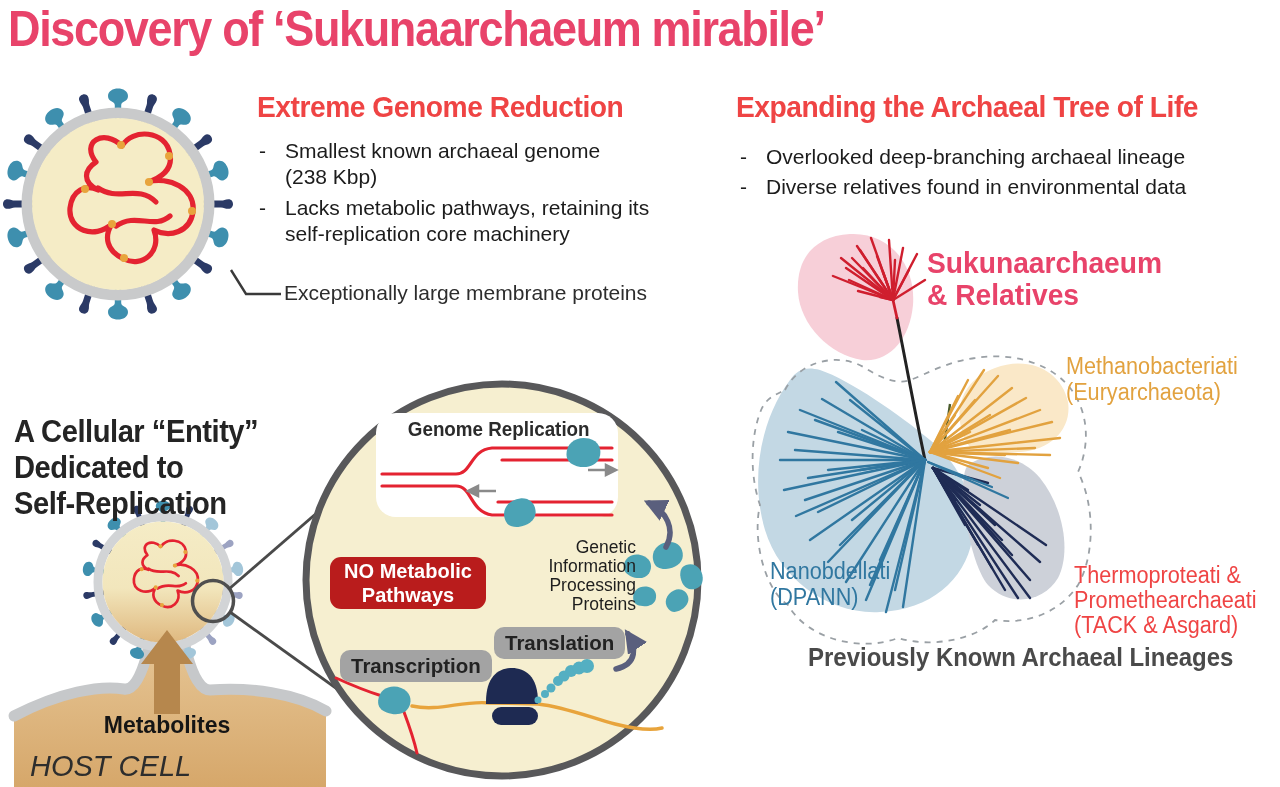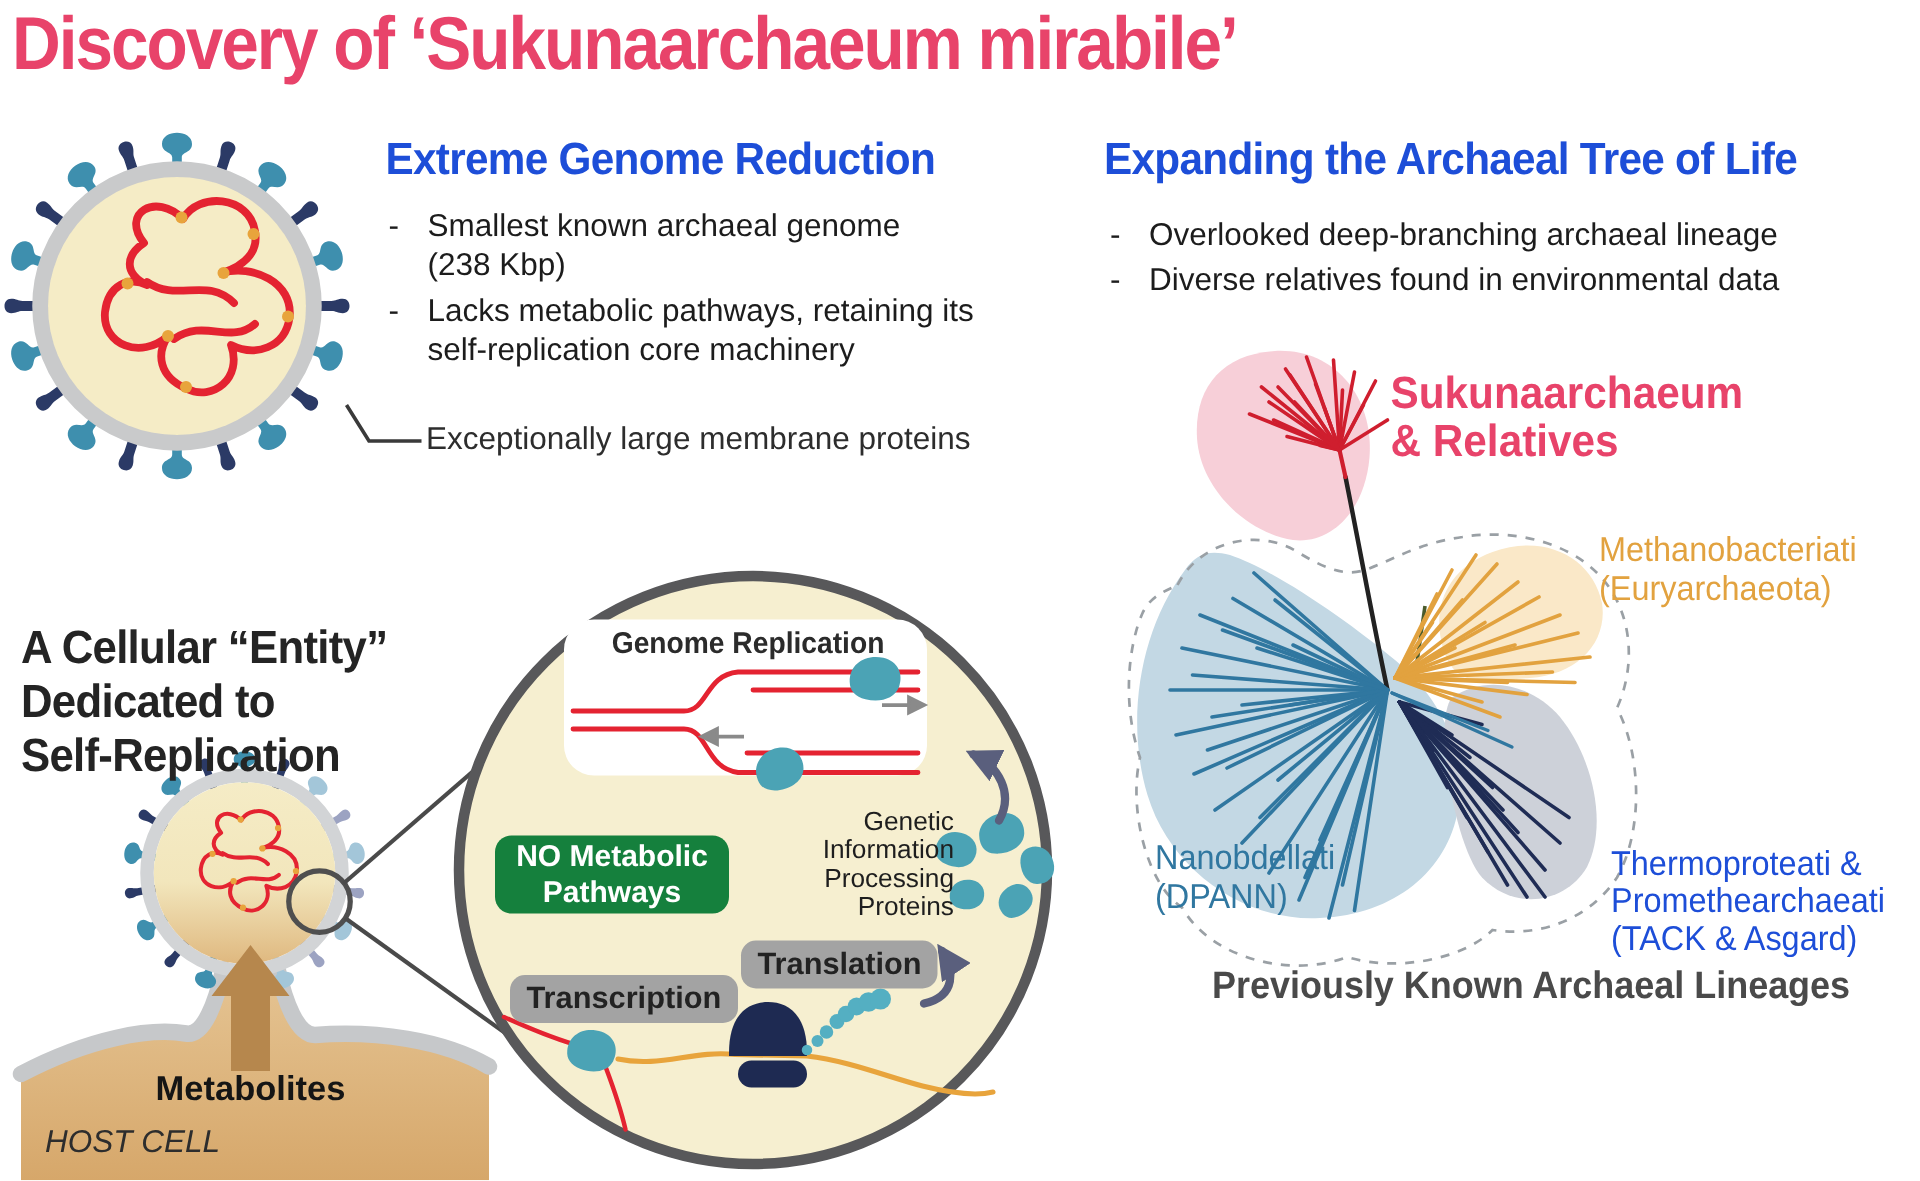--- a/index.html
+++ b/index.html
@@ -2,48 +2,48 @@
 <html><head>
 <meta charset="utf-8">
 <style>
   html,body{margin:0;padding:0;background:#fff;}
   #canvas{position:relative;width:1280px;height:787px;background:#ffffff;overflow:hidden;
           font-family:"Liberation Sans","DejaVu Sans",sans-serif;}
   svg{position:absolute;display:block;}
   .ov{position:absolute;white-space:nowrap;}
   .cx{display:inline-block;transform:scaleX(.94);transform-origin:0 50%;}
   #title{left:8px;top:0;font-size:50px;font-weight:700;letter-spacing:-1.5px;color:#E8436A;}
-  .h1{font-size:30px;font-weight:700;color:#1d4ed8;letter-spacing:-.5px;}
+  .h1{font-size:30px;font-weight:700;color:#ef4444;letter-spacing:-.5px;}
   #gr-h{left:257px;top:90px;}
   #ts-h{left:736px;top:90px;}
   .bullets{position:absolute;}
   .bullet{display:flex;font-size:21px;line-height:26px;color:#1c1c1c;margin-bottom:5px;}
   .dash{width:26px;flex:none;}
   #gr-b{left:259px;top:138px;width:440px;}
   #ts-b{left:740px;top:142px;width:500px;}
   #ts-b .bullet{line-height:29px;margin-bottom:1px;}
   #callout-t{left:284px;top:281px;font-size:21px;color:#2d2d2d;}
   #ce-h{left:14px;top:374px;font-size:31px;line-height:36px;font-weight:700;color:#242424;letter-spacing:-.5px;margin-top:40px;}
   .clade{font-size:23px;line-height:26px;}
   #lbl-suku{left:927px;top:247px;font-size:30px;line-height:32px;font-weight:700;color:#E8436A;}
   #lbl-methano{left:1066px;top:353px;color:#E2A23F;}
   #lbl-nano{left:770px;top:558px;color:#3077A0;}
-  #lbl-thermo{left:1074px;top:563px;color:#1d4ed8;line-height:25px;}
+  #lbl-thermo{left:1074px;top:563px;color:#ef4444;line-height:25px;}
   #lbl-prev{left:772px;top:643px;font-size:25.5px;font-weight:700;color:#4A4A4A;margin-left:36px;}
   #lbl-genrep{left:380px;top:418px;width:238px;text-align:center;font-size:20px;font-weight:700;color:#2b2b2b;}
   #lbl-genrep .cx{transform-origin:50% 50%;}
-  #no-metab{left:330px;top:557px;width:156px;height:52px;background:#15803d;border-radius:11px;
+  #no-metab{left:330px;top:557px;width:156px;height:52px;background:#b91c1c;border-radius:11px;
             color:#fff;font-weight:700;font-size:20px;line-height:24px;display:flex;flex-direction:column;
             align-items:center;justify-content:center;}
   #lbl-gip{left:516px;top:538px;width:120px;text-align:right;font-size:17.5px;line-height:19px;color:#1e1e1e;}
   .pill{background:#a3a3a3;border-radius:10px;font-weight:700;font-size:20.5px;color:#222;padding:4px 11px;}
   #lbl-translation{left:494px;top:627px;}
   #lbl-transcription{left:340px;top:650px;}
   #lbl-metabolites{left:94px;top:712px;width:146px;text-align:center;font-size:23px;font-weight:700;color:#151515;}
-  #lbl-hostcell{left:30px;top:750px;font-size:21px;font-style:italic;color:#2d2d2d;text-align:right;}
+  #lbl-hostcell{left:30px;top:750px;font-size:29px;font-style:italic;color:#2d2d2d;text-align:right;}
 </style>
 </head>
 <body>
 
 <div id="canvas">
 
   <svg id="cell1-svg" style="left:0;top:70px" width="250" height="275" viewBox="0 70 250 275">
     <defs>
       <path id="spike-pin" d="M-3.2,1 L-3.2,-13 C-3.2,-17 -10,-16 -10,-22 C-10,-27 -5,-29.5 0,-29.5 C5,-29.5 10,-27 10,-22 C10,-16 3.2,-17 3.2,-13 L3.2,1 Z"></path>
       <path id="spike-club" d="M-3.4,1 L-3.4,-17 C-3.4,-20 -4.8,-21 -4.8,-24.5 C-4.8,-27.5 -2.5,-29 0,-29 C2.5,-29 4.8,-27.5 4.8,-24.5 C4.8,-21 3.4,-20 3.4,-17 L3.4,1 Z"></path>

